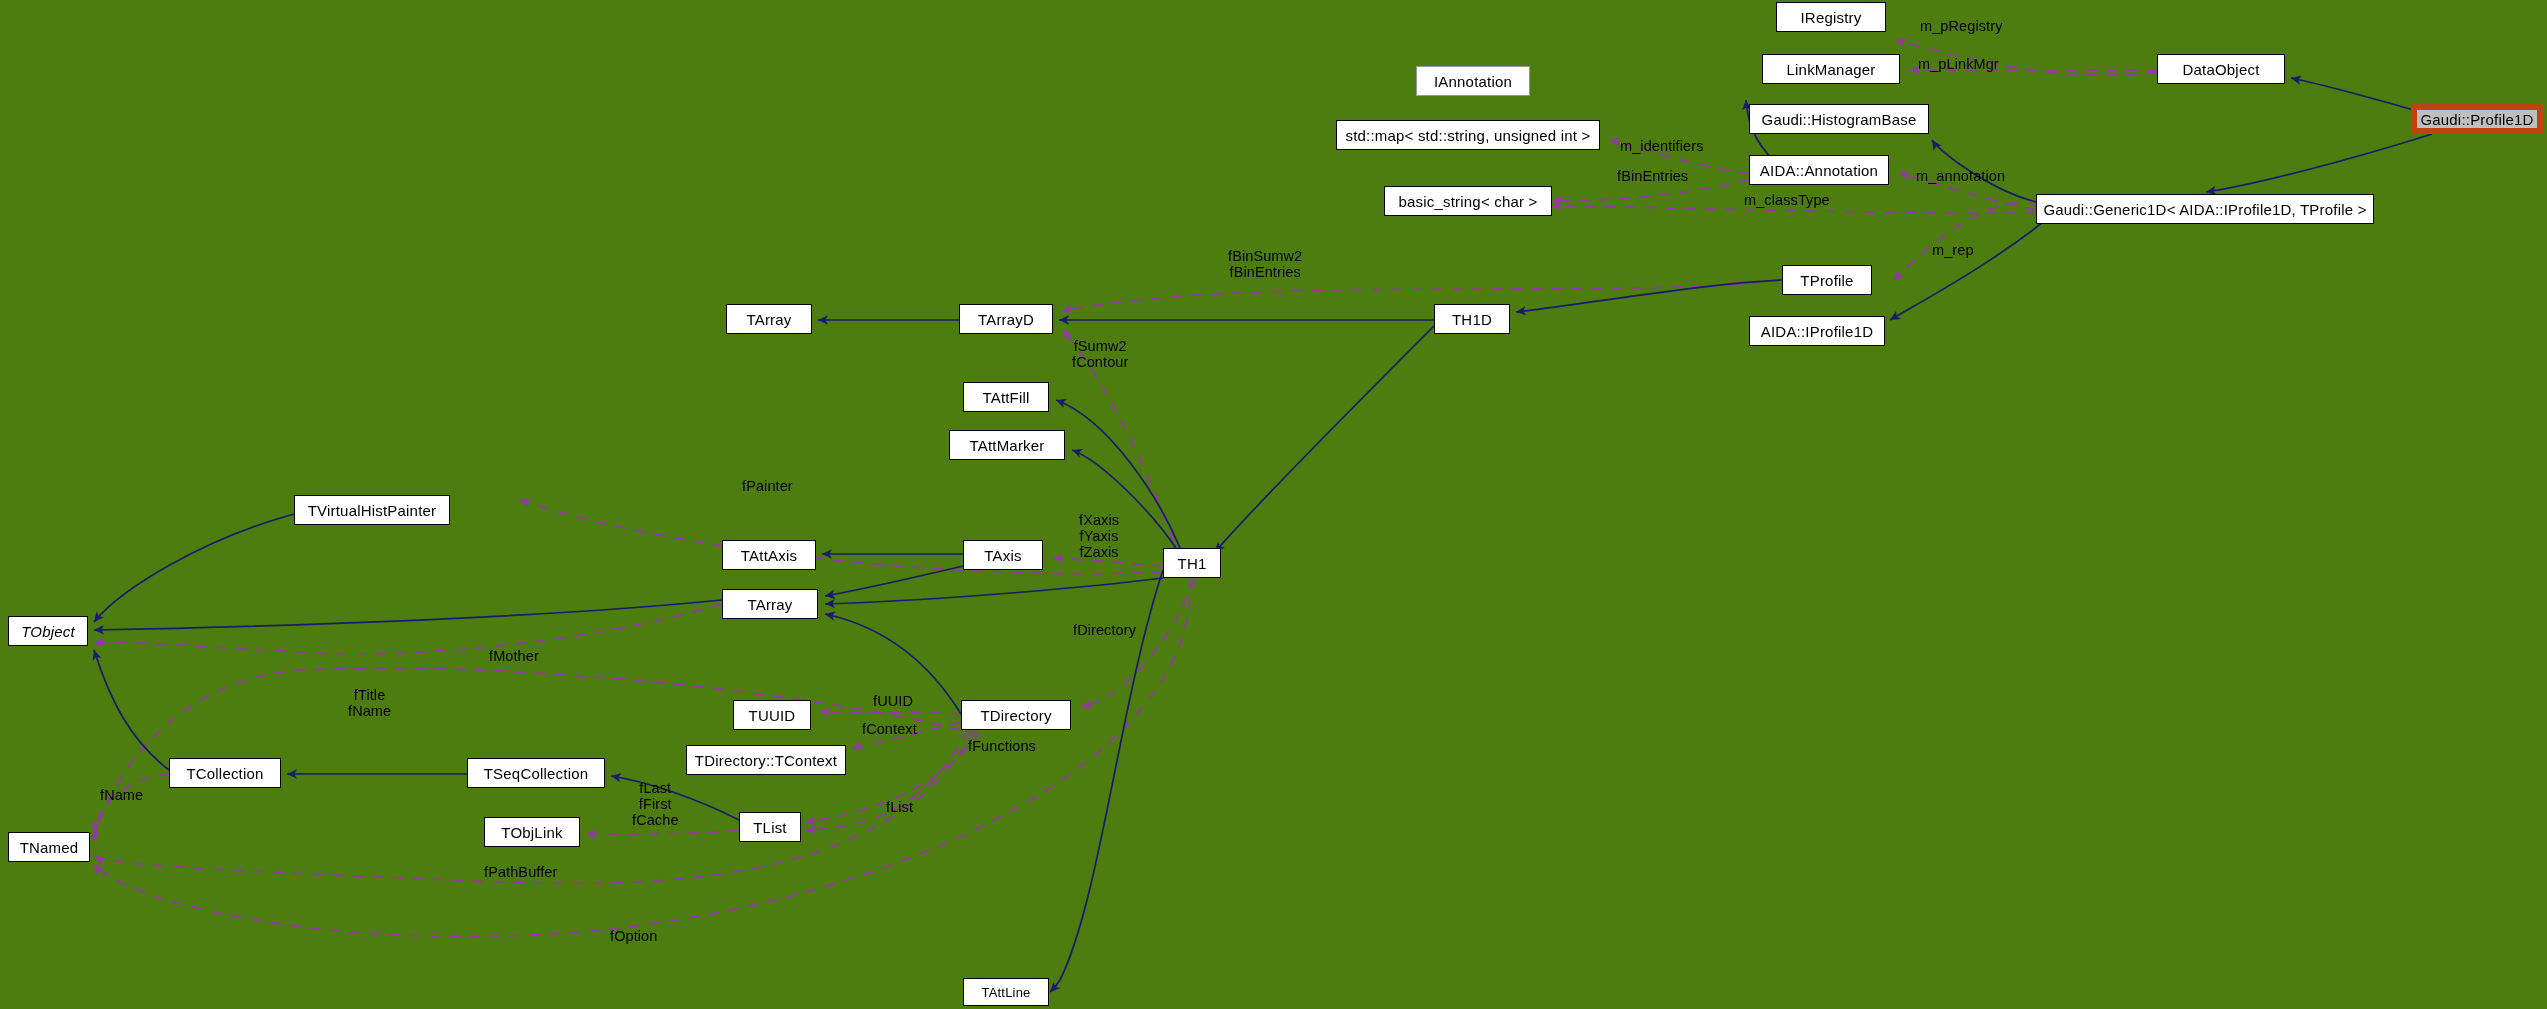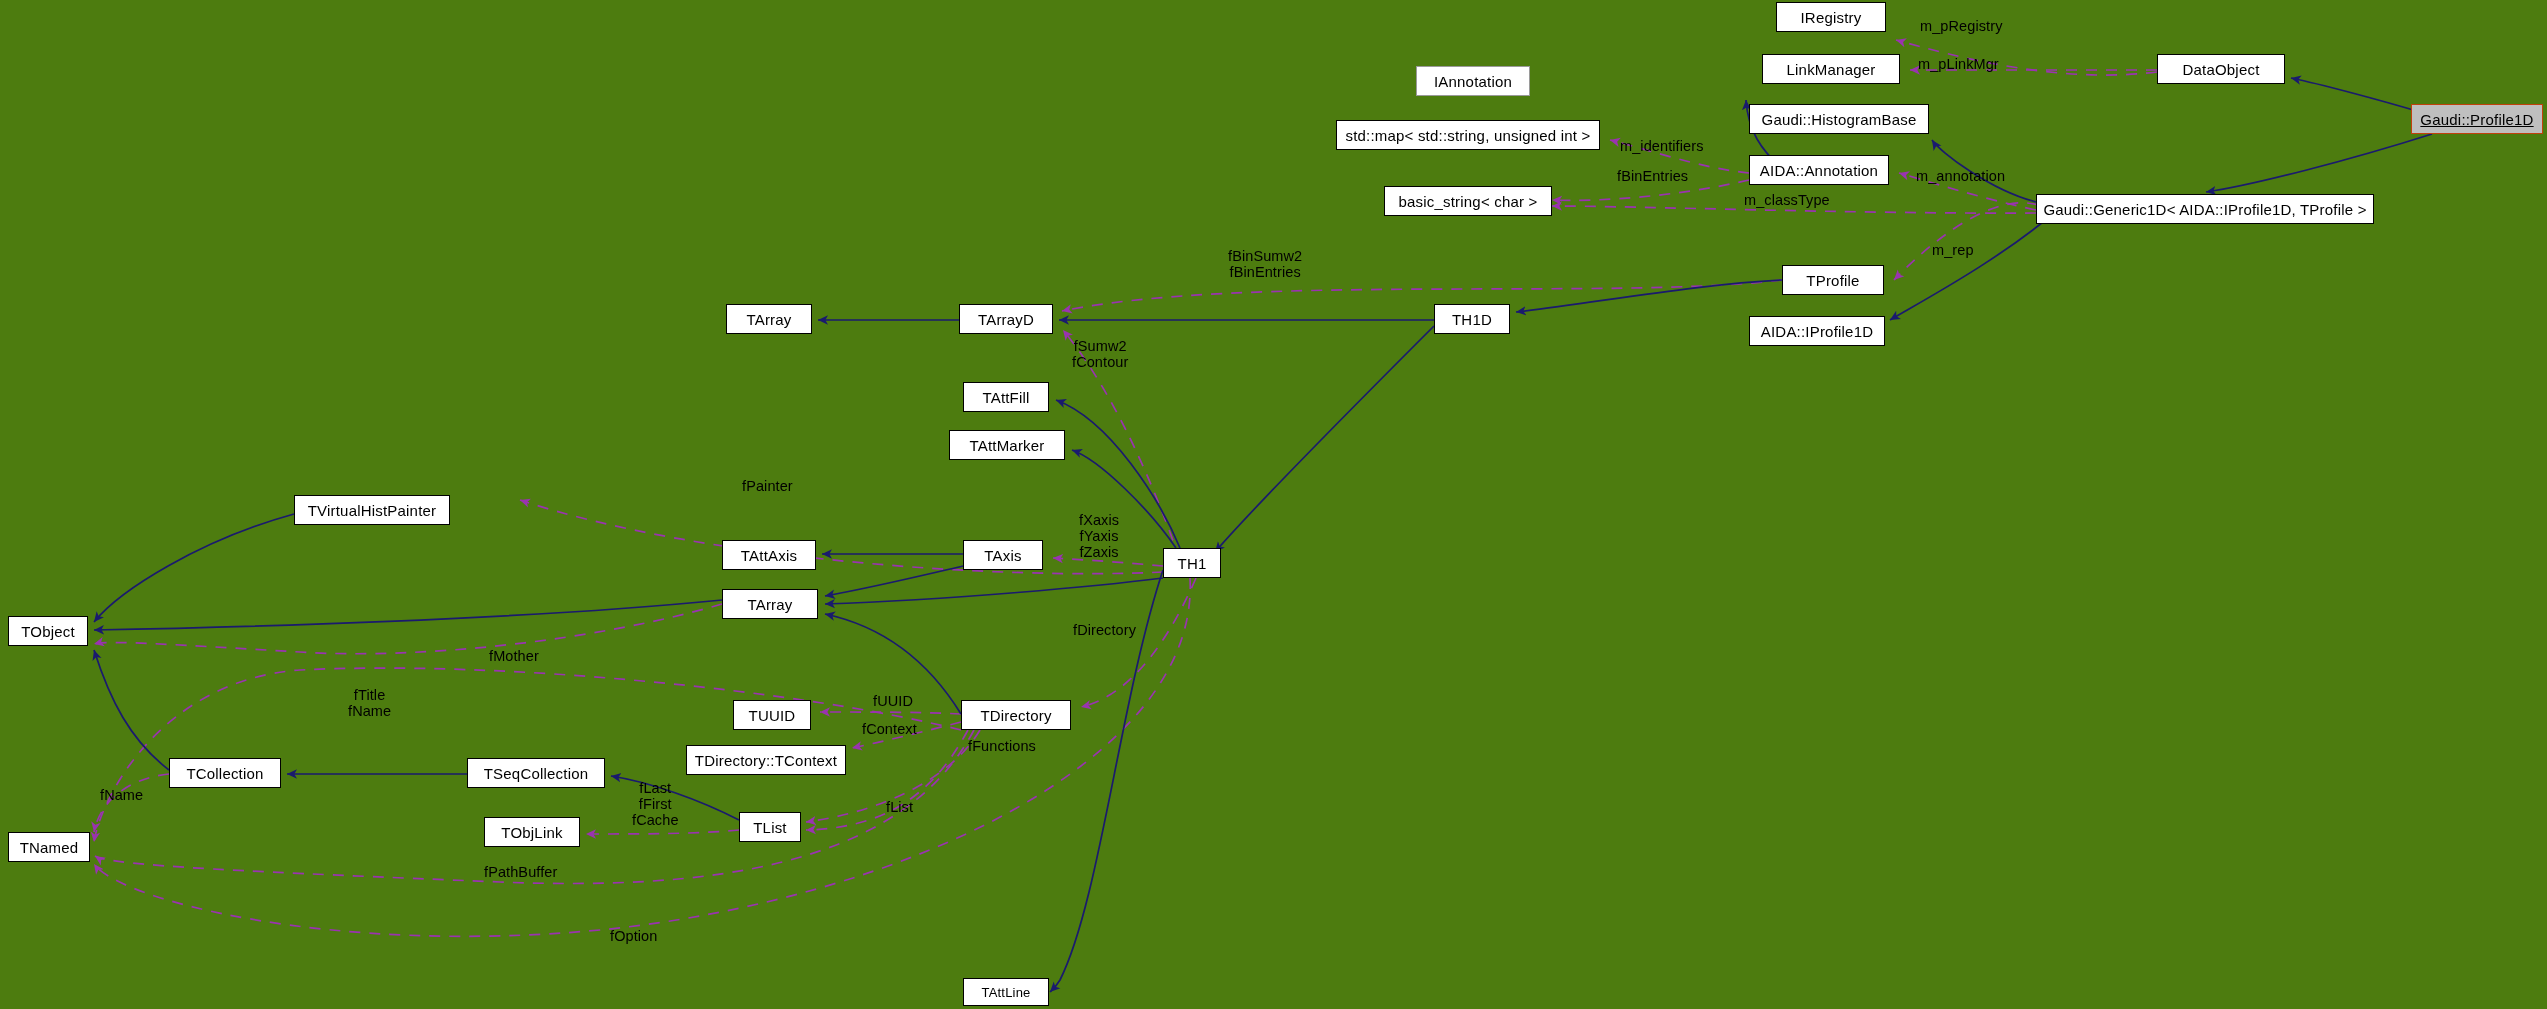--- a/index.html
+++ b/index.html
@@ -35,22 +35,21 @@
     justify-content: center;
     white-space: nowrap;
     padding: 0 6px;
     letter-spacing: 0.2px;
   }
   .node.greyborder {
     border: 1px solid #9a9a9a;
   }
   .node.highlight {
     background: #bfbfbf;
-    border: 1px solid #c2410c;
-    text-decoration: underline;
+    border: 6px solid #c2410c;
   }
   .edge-label {
     position: absolute;
     font-size: 14.5px;
     color: #000000;
     white-space: pre;
     line-height: 1.12;
     letter-spacing: 0.1px;
   }
   .edge-label.center { text-align: center; }
@@ -133,21 +132,21 @@
   <div class="node plain" style="left:1749px; top:104px; width:180px; height:30px;">Gaudi::HistogramBase</div>
 
   <div class="node plain" style="left:1336px; top:120px; width:264px; height:30px;">std::map&lt; std::string, unsigned int &gt;</div>
 
   <div class="node plain" style="left:1749px; top:155px; width:140px; height:30px;">AIDA::Annotation</div>
 
   <div class="node plain" style="left:1384px; top:186px; width:168px; height:30px;">basic_string&lt; char &gt;</div>
 
   <div class="node plain" style="left:2036px; top:194px; width:338px; height:30px;">Gaudi::Generic1D&lt; AIDA::IProfile1D, TProfile &gt;</div>
 
-  <div class="node plain" style="left:1782px; top:265px; width:102px; height:30px;">TProfile</div>
+  <div class="node plain" style="left:1782px; top:265px; width:90px; height:30px;">TProfile</div>
 
   <div class="node plain" style="left:726px; top:304px; width:86px; height:30px;">TArray</div>
 
   <div class="node plain" style="left:959px; top:304px; width:94px; height:30px;">TArrayD</div>
 
   <div class="node plain" style="left:1434px; top:304px; width:76px; height:30px;">TH1D</div>
 
   <div class="node plain" style="left:1749px; top:316px; width:136px; height:30px;">AIDA::IProfile1D</div>
 
   <div class="node plain" style="left:963px; top:382px; width:86px; height:30px;">TAttFill</div>
@@ -157,21 +156,21 @@
   <div class="node plain" style="left:294px; top:495px; width:156px; height:30px;">TVirtualHistPainter</div>
 
   <div class="node plain" style="left:722px; top:540px; width:94px; height:30px;">TAttAxis</div>
 
   <div class="node plain" style="left:963px; top:540px; width:80px; height:30px;">TAxis</div>
 
   <div class="node plain" style="left:1163px; top:548px; width:58px; height:30px;">TH1</div>
 
   <div class="node plain" style="left:722px; top:589px; width:96px; height:30px;">TArray</div>
 
-  <div class="node plain" style="left:8px; top:616px; width:80px; height:30px;">TObject</div>
+  <div class="node plain" style="left:8px; top:616px; width:80px; height:30px;font-style:italic;">TObject</div>
 
   <div class="node plain" style="left:733px; top:700px; width:78px; height:30px;">TUUID</div>
 
   <div class="node plain" style="left:961px; top:700px; width:110px; height:30px;">TDirectory</div>
 
   <div class="node plain" style="left:169px; top:758px; width:112px; height:30px;">TCollection</div>
 
   <div class="node plain" style="left:467px; top:758px; width:138px; height:30px;">TSeqCollection</div>
 
   <div class="node plain" style="left:686px; top:745px; width:160px; height:30px;">TDirectory::TContext</div>

